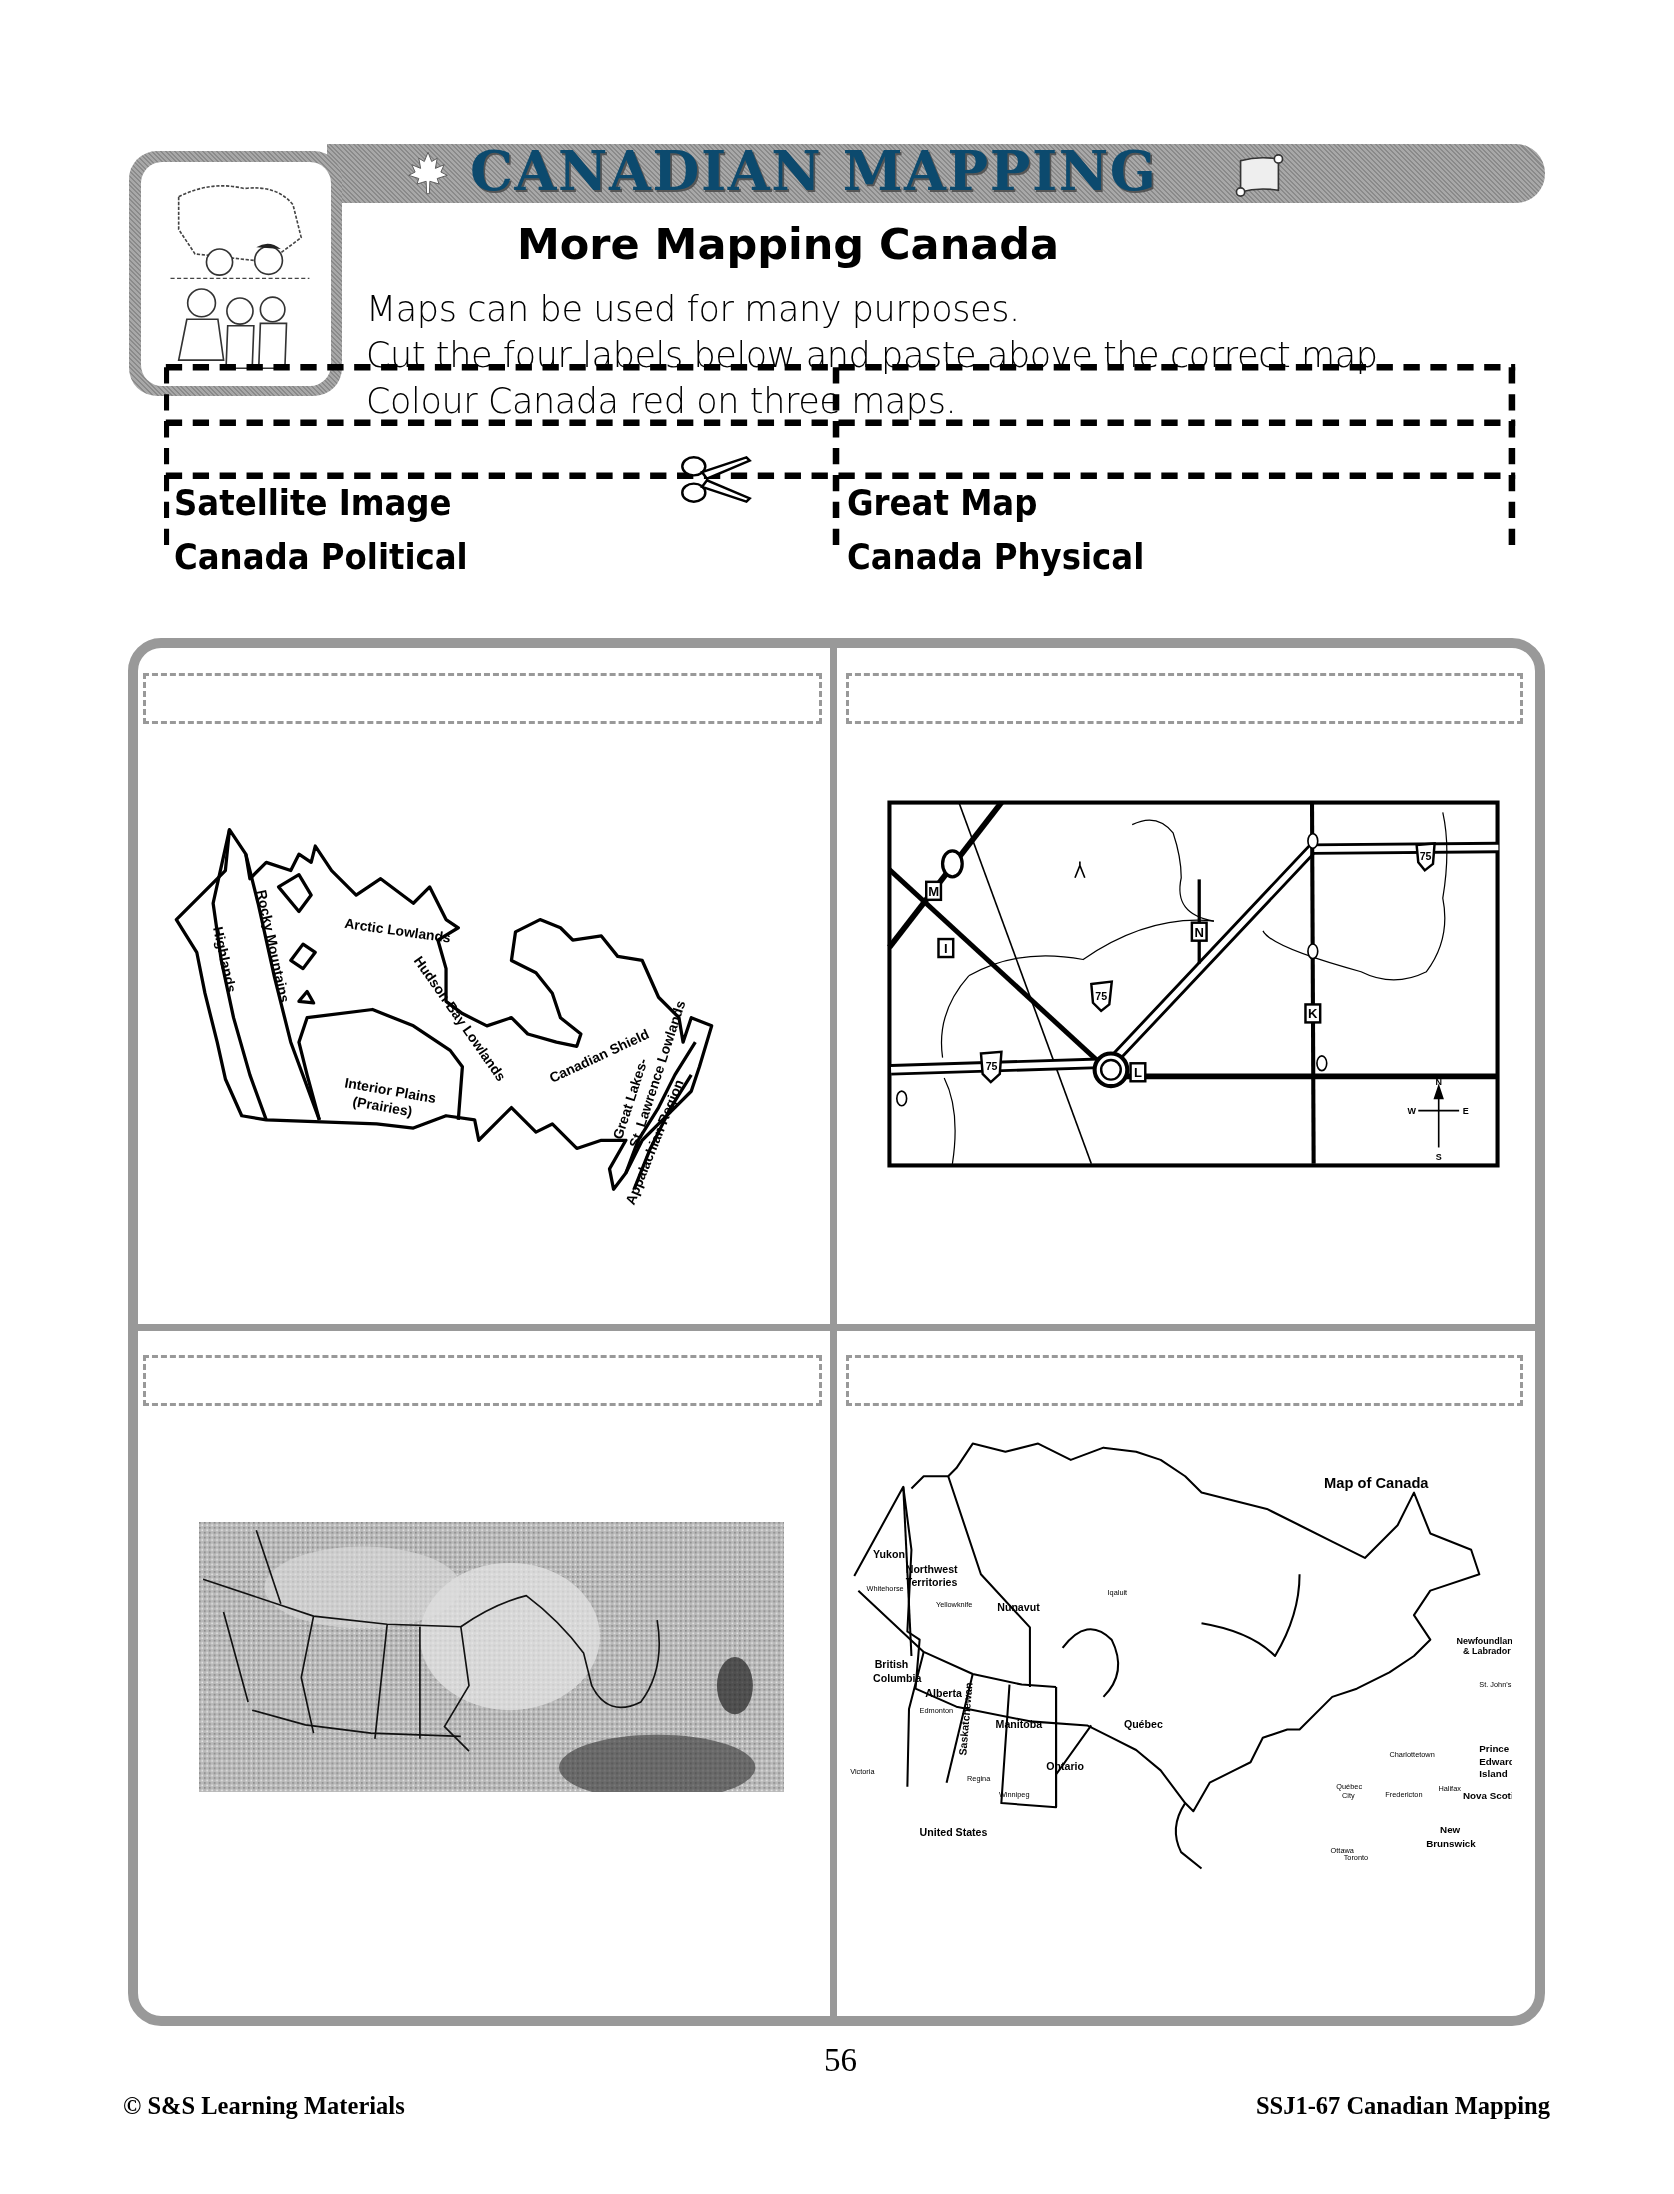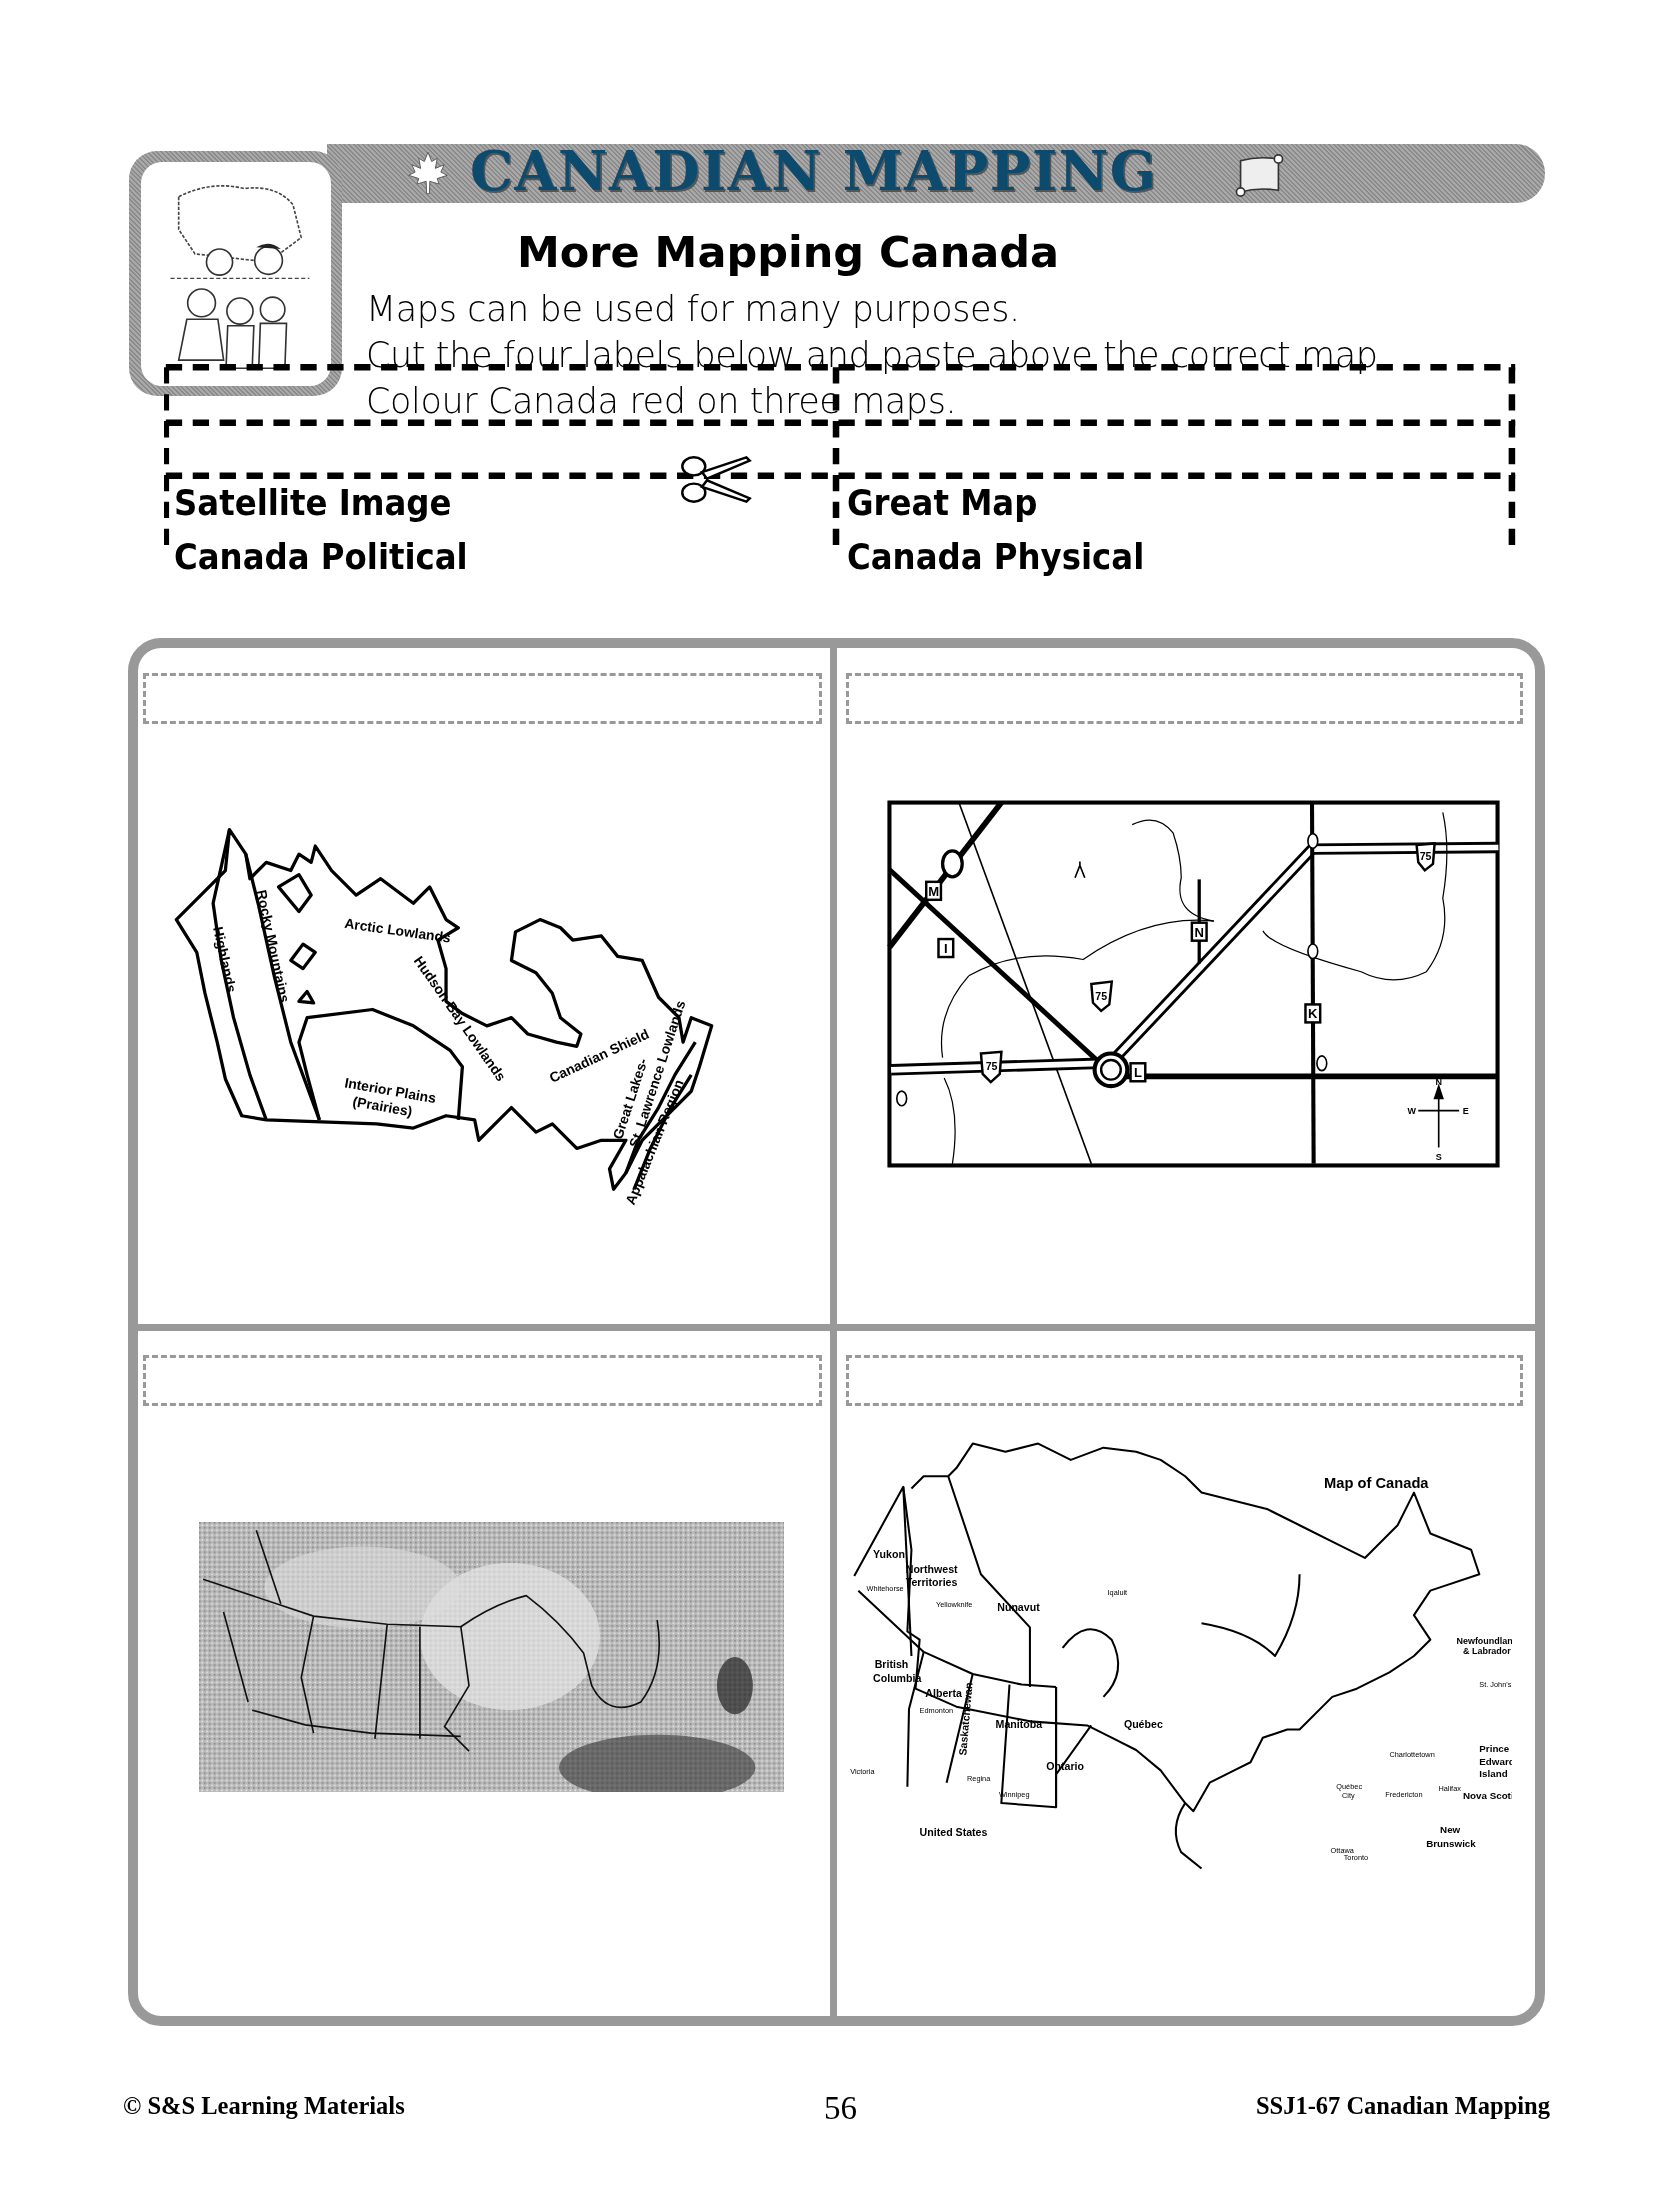--- a/index.html
+++ b/index.html
@@ -11,37 +11,37 @@
     background: repeating-linear-gradient(45deg,#8a8a8a 0 1.6px,#a8a8a8 1.6px 3.3px); }
   .banner-title { left:470px; top:139px; font-family:"DejaVu Serif", serif; font-weight:bold; font-size:54px; color:#0c4a6e; letter-spacing:1.6px;
     text-shadow: 1.6px 1.6px 0 #555; white-space:nowrap; }
   .maple { left:405px; top:150px; width:46px; height:46px; }
   .scroll-icon { left:1234px; top:154px; width:51px; height:43px; }
   .clip-frame { left:129px; top:151px; width:213px; height:245px; border-radius:28px;
     background: repeating-linear-gradient(45deg,#8a8a8a 0 1.6px,#a8a8a8 1.6px 3.3px); }
   .clip-inner { left:141px; top:162px; width:190px; height:224px; border-radius:21px; background:#fff; }
   .clip-art { left:146px; top:164px; width:183px; height:219px; }
 
-  .page-title { left:0; width:1674px; top:219px; text-align:center; font-family:"DejaVu Sans", sans-serif; font-weight:bold; font-size:43px;margin-top:8px; }
+  .page-title { left:0; width:1674px; top:219px; text-align:center; font-family:"DejaVu Sans", sans-serif; font-weight:bold; font-size:43px; }
   .page-title span { position:relative; left:-49px; }
   .instr { left:366px; font-size:35px; font-family:"DejaVu Sans", sans-serif; font-weight:300; white-space:nowrap; letter-spacing:-0.4px;text-align:center; }
 
   
   .cut-box { left:164px; top:364px; width:1353px; height:181px; }
   .cut-label { position:absolute; font-weight:bold; font-size:36px; text-align:left; width:654px; white-space:nowrap; font-family:"DejaVu Sans Condensed","DejaVu Sans", sans-serif; }
 
   
   .grid-frame { left:128px; top:638px; width:1417px; height:1388px; border:10.6px solid #999; border-radius:33px;
     box-sizing:border-box; }
   .v-div { left:830px; top:644px; width:7.4px; height:1378px; background:#999; }
   .h-div { left:133px; top:1324px; width:1408px; height:7.4px; background:#999; }
   .paste-box { position:absolute; height:51px; border:3.3px dashed #999; box-sizing:border-box; }
 
   .footer { top:2048px; font-family:"Liberation Serif", serif; font-weight:bold; font-size:24.5px; white-space:nowrap;margin-top:44px; }
-  .pagenum { top:2042px; font-family:"Liberation Serif", serif; font-size:33px;margin-top:48px; }
+  .pagenum { top:2042px; font-family:"Liberation Serif", serif; font-size:33px; }
 
   svg text { font-family:"Liberation Sans", sans-serif; }
 </style>
 </head>
 <body>
 
 <div class="abs banner"></div>
 <svg class="abs maple" viewBox="0 0 100 100">
   <path d="M50 5 L58 25 L70 18 L66 40 L85 32 L78 48 L92 55 L70 62 L74 74 L54 68 L53 95 L47 95 L46 68 L26 74 L30 62 L8 55 L22 48 L15 32 L34 40 L30 18 L42 25 Z" fill="#fff" stroke="#555" stroke-width="2"></path>
 </svg>

